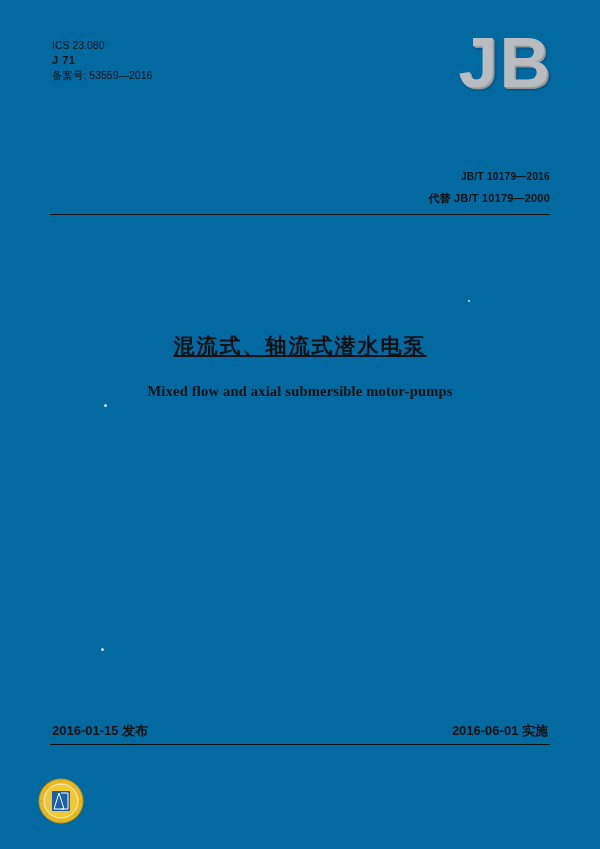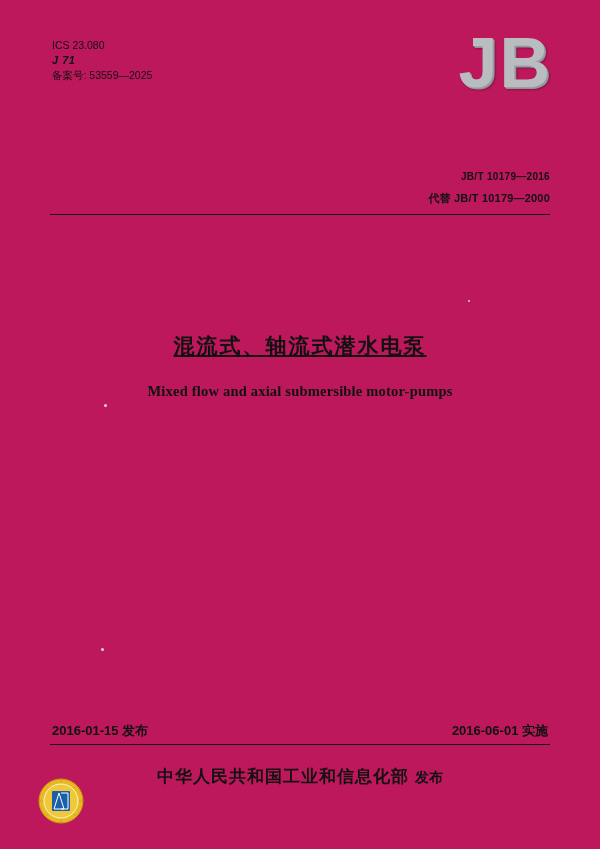--- a/index.html
+++ b/index.html
@@ -13,36 +13,36 @@
     font-family: "Liberation Sans", sans-serif;
     color: #1a1a1a;
     position: relative;
     overflow: hidden;
   }
   .page {
     position: absolute;
     left: 0; top: 0;
     width: 600px;
     height: 849px;
-    background: #be185d;
+    background: #0369a1;
   }
 
   
   .meta {
     position: absolute;
     left: 52px;
     top: 38px;
     font-family: "Liberation Sans", sans-serif;
     font-size: 10.5px;
     line-height: 15px;
     color: #111;
   }
   .meta div { white-space: nowrap; }
   .meta .m-ics { font-size: 10.5px; }
-  .meta .m-j { font-size: 11px; font-weight: bold; letter-spacing: .5px; font-style: italic;}
+  .meta .m-j { font-size: 11px; font-weight: bold; letter-spacing: .5px;}
   .meta .m-rec { font-size: 10.5px; }
 
   
   .jb-logo {
     position: absolute;
     right: 48px;
     top: 28px;
     font-family: "Liberation Sans", sans-serif;
     font-size: 70px;
     font-weight: bold;
@@ -182,21 +182,21 @@
   }
 </style>
 </head>
 <body>
 
 <div class="page">
 
   <div class="meta">
     <div class="m-ics">ICS 23.080</div>
     <div class="m-j">J 71</div>
-    <div class="m-rec">备案号: 53559—2025</div>
+    <div class="m-rec">备案号: 53559—2016</div>
   </div>
 
   <div class="jb-logo">JB</div>
 
 
   <div class="std-no">
     <div class="num">JB/T 10179—2016</div>
     <div class="replaces">代替 JB/T 10179—2000</div>
   </div>
 
@@ -209,23 +209,20 @@
   <div class="speck" style="left:101px;top:648px;width:3px;height:3px;"></div>
   <div class="speck" style="left:468px;top:300px;width:2px;height:2px;"></div>
 
   <div class="rule rule-bottom"></div>
 
   <div class="date-row">
     <div class="d-num">2016-01-15 发布</div>
     <div class="d-num">2016-06-01 实施</div>
   </div>
 
-  <div class="publisher">
-    <span>中华人民共和国工业和信息化部</span><span class="pub-verb">发布</span>
-  </div>
 
   <div class="emblem">
     <svg width="46" height="46" viewBox="0 0 46 46" xmlns="http://www.w3.org/2000/svg">
       <circle cx="23" cy="23" r="22" fill="#e8b923" stroke="#c99a10" stroke-width="1"></circle>
       <circle cx="23" cy="23" r="17" fill="#f0c93a" stroke="#fff" stroke-width="0.8"></circle>
       <g fill="#1b5fa8">
         <rect x="14" y="13" width="18" height="20" rx="1"></rect>
       </g>
       <g stroke="#ffffff" stroke-width="1" fill="none">
         <path d="M16 31 L21 15 L26 31 Z"></path>

